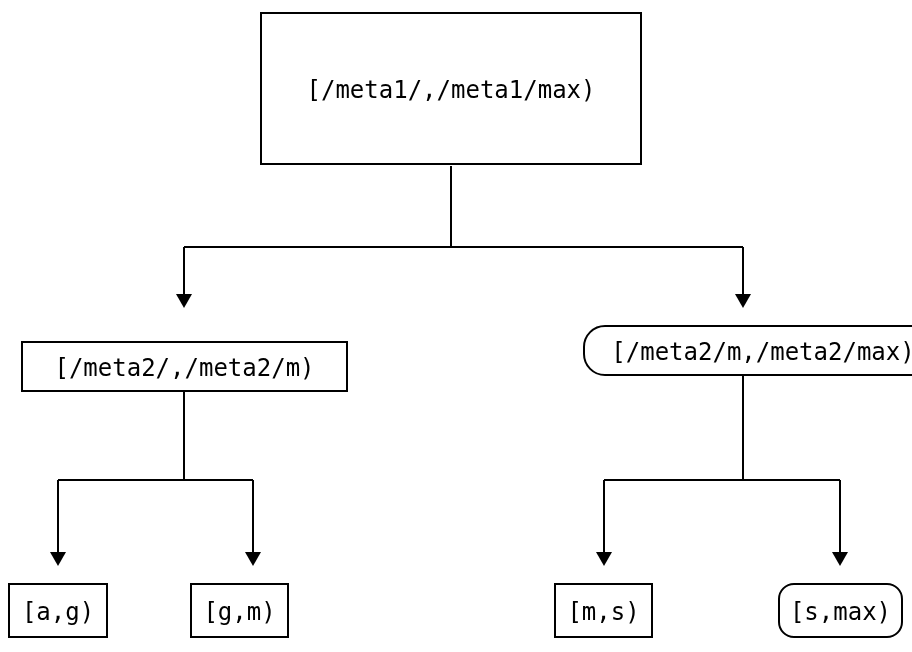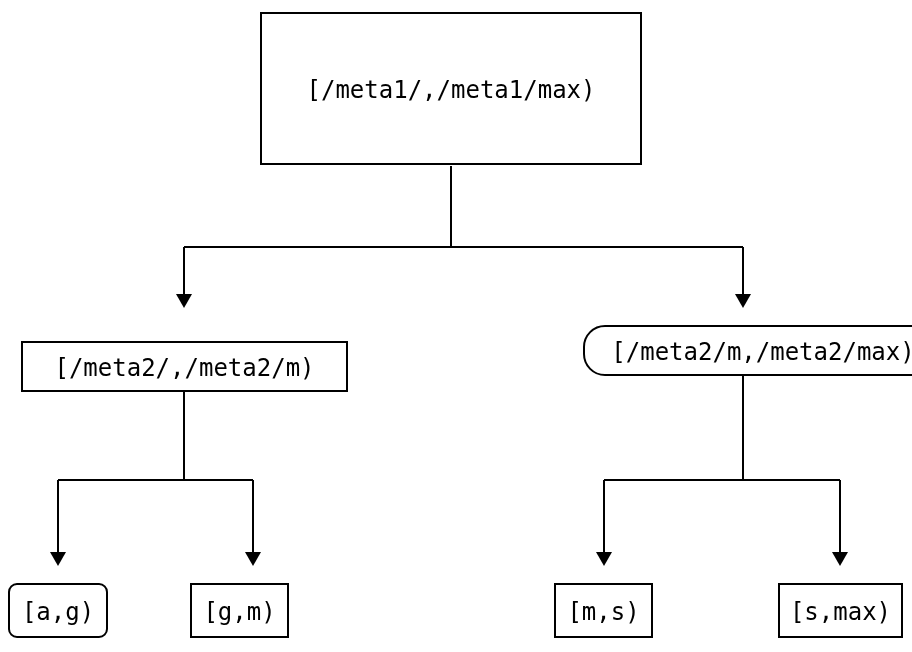--- a/index.html
+++ b/index.html
@@ -28,24 +28,24 @@
     white-space: nowrap;
   }
   .node span {
     display: inline-block;
     line-height: 1;
     padding-top: 2px;
   }
   #node-root        { left: 260px; top: 12px;  width: 382px; height: 153px; }
   #node-meta2-left  { left: 21px;  top: 325px; width: 327px; height: 51px; margin-top: 16px;  }
   #node-meta2-right { left: 583px; top: 325px; width: 360px; height: 51px; border-radius: 22px;  }
-  #node-leaf-a-g    { left: 8px;   top: 583px; width: 100px; height: 55px; border-radius: 9px;  }
+  #node-leaf-a-g    { left: 8px;   top: 583px; width: 100px; height: 55px;  }
   #node-leaf-g-m    { left: 190px; top: 583px; width: 99px;  height: 55px;  }
   #node-leaf-m-s    { left: 554px; top: 583px; width: 99px;  height: 55px;  }
-  #node-leaf-s-max  { left: 778px; top: 583px; width: 125px; height: 55px;  }
+  #node-leaf-s-max  { left: 778px; top: 583px; width: 125px; height: 55px; border-radius: 16px;  }
   #connector-layer {
     position: absolute;
     left: 0; top: 0;
     width: 912px;
     height: 652px;
     pointer-events: none;
   }
   #connector-layer path {
     fill: none;
     stroke-width: 2px;

